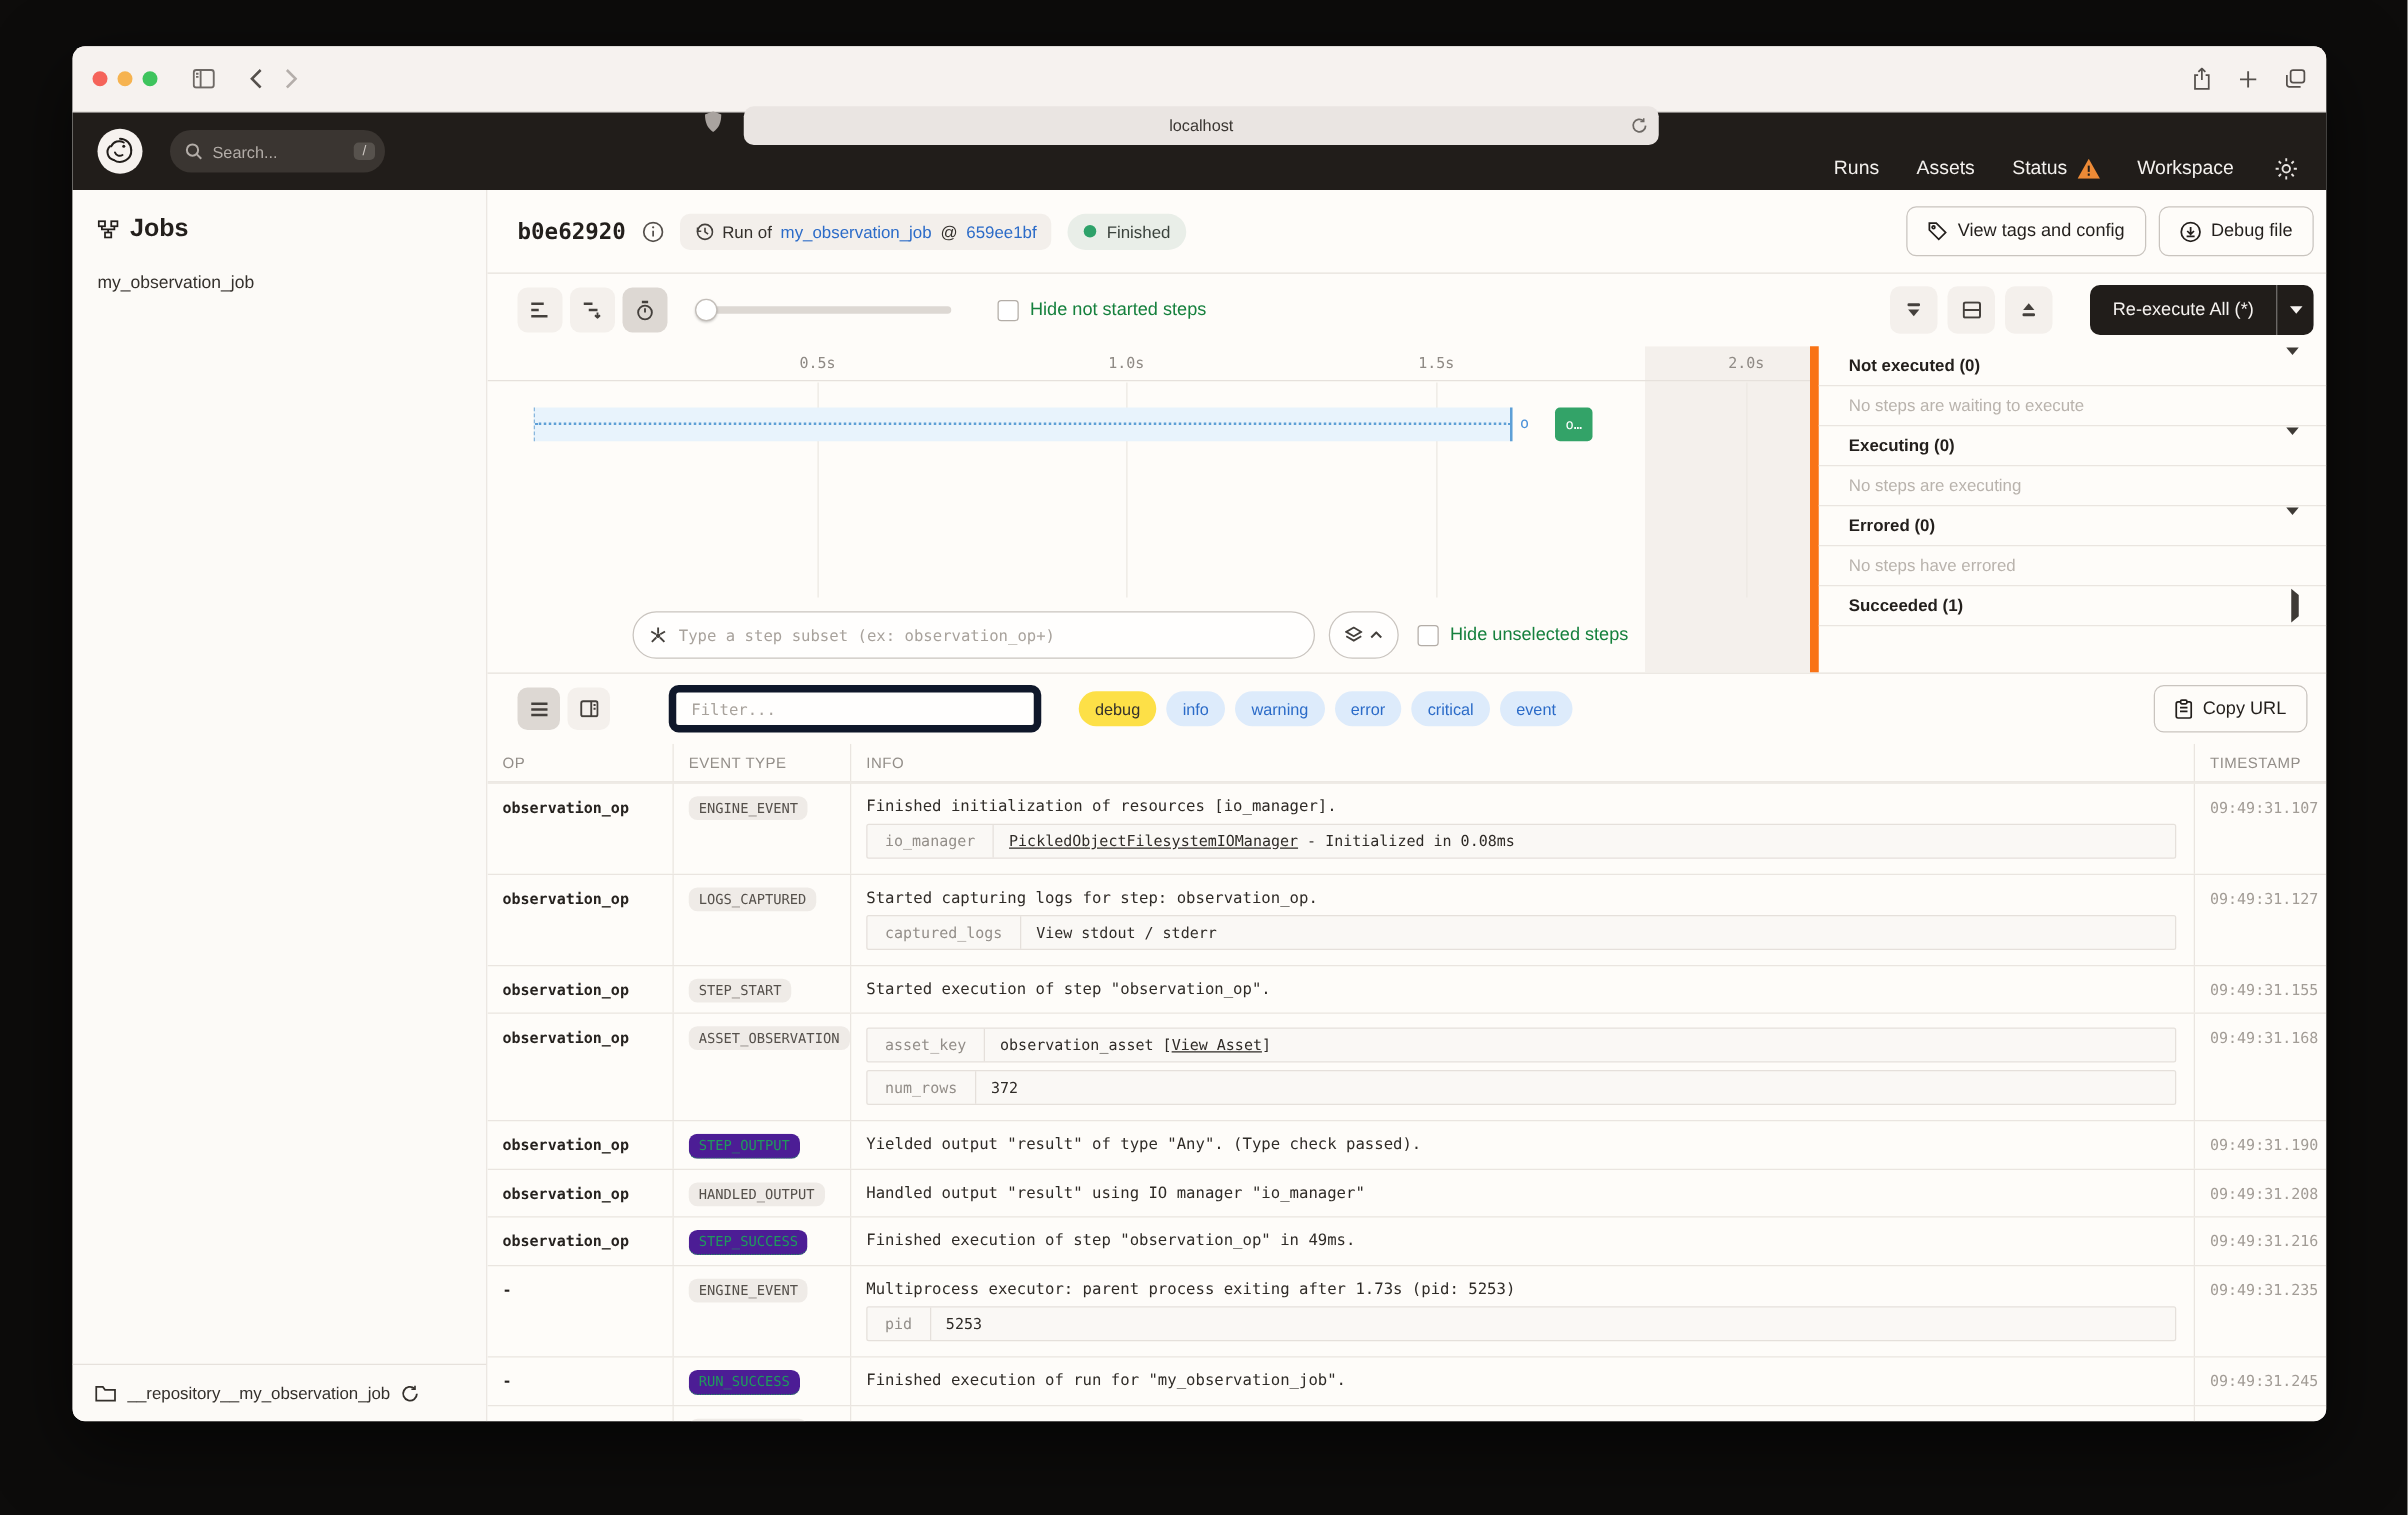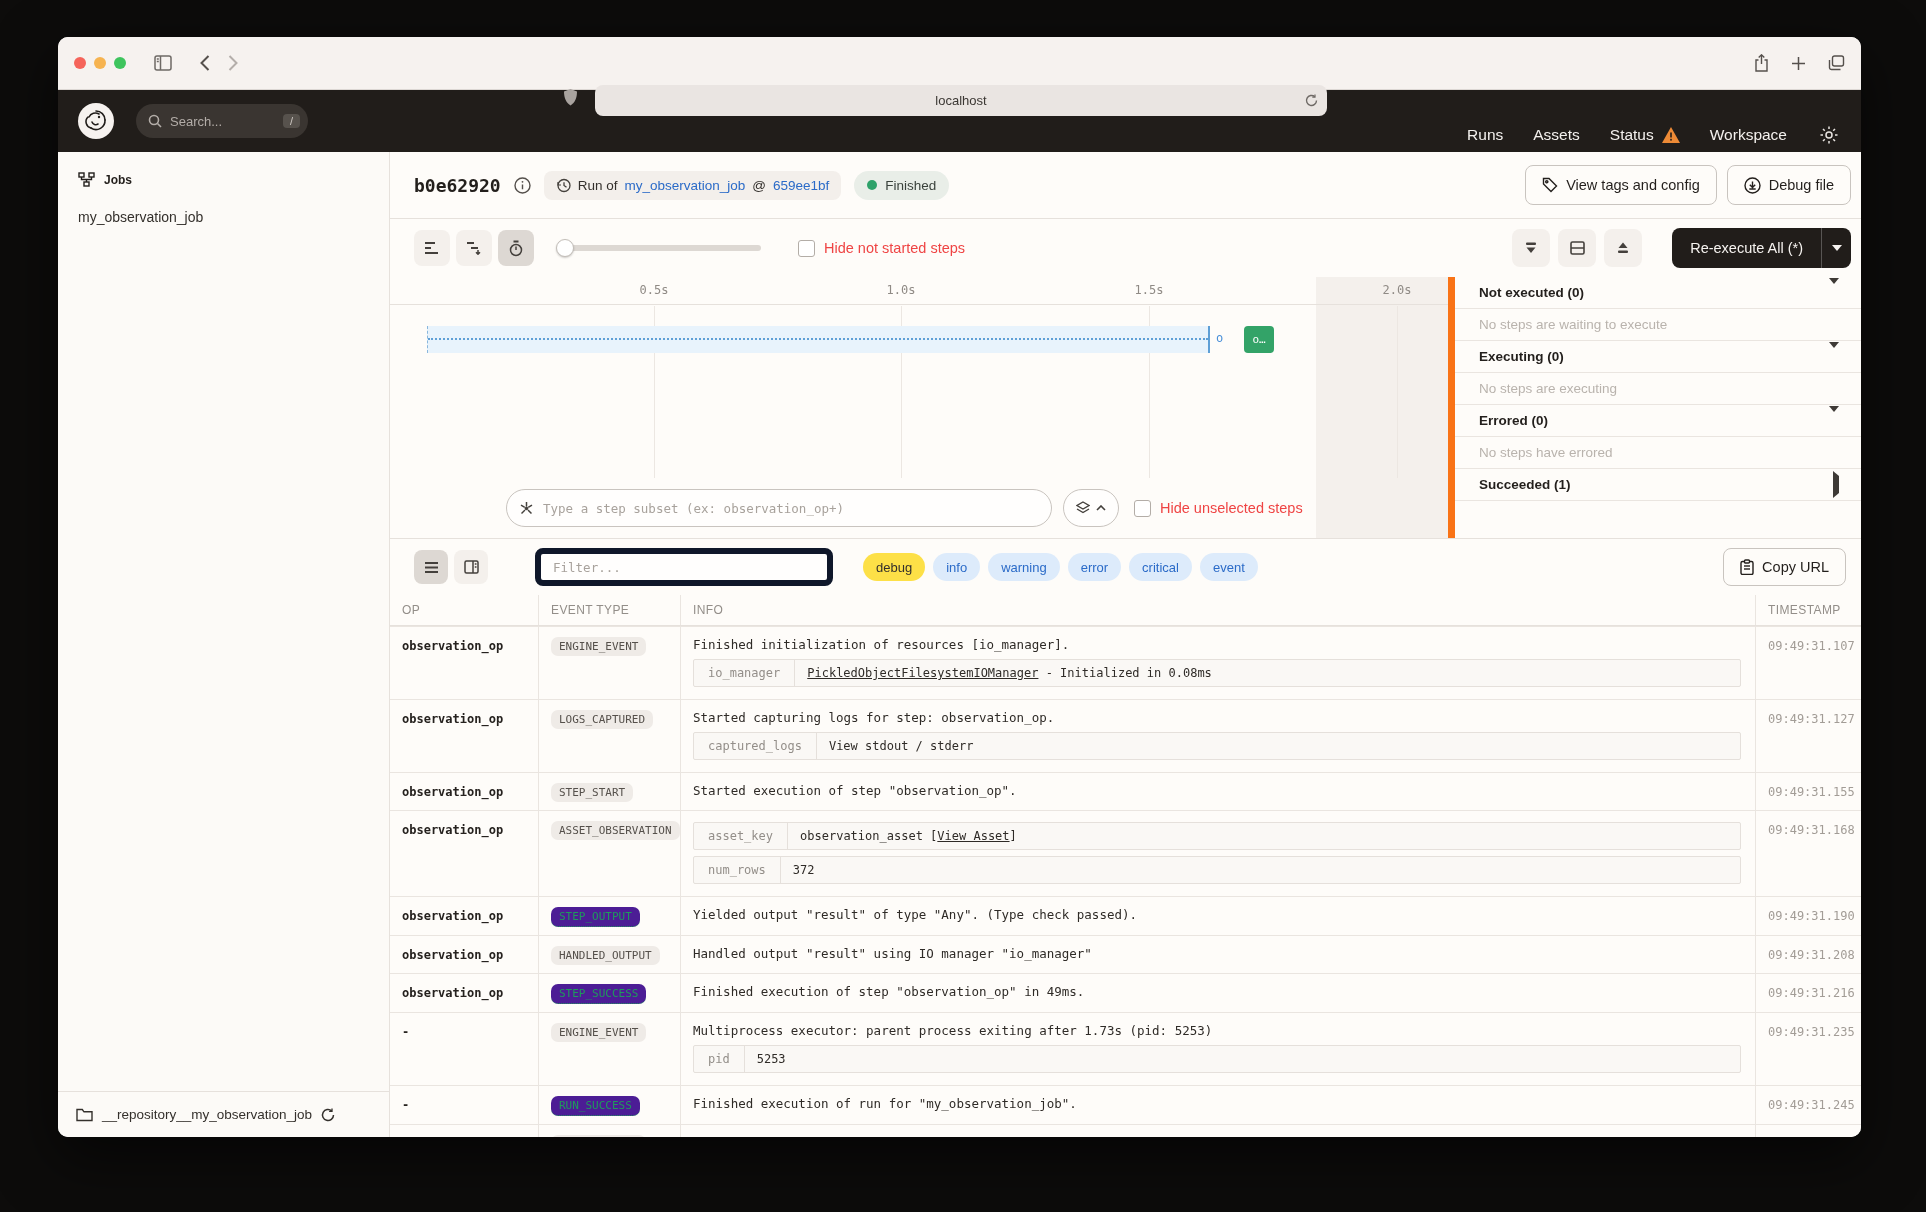--- a/index.html
+++ b/index.html
@@ -41,21 +41,21 @@
     border-radius:4px; padding:1px 7px; }
   .nav { margin-left:auto; display:flex; align-items:center; gap:30px;margin-top:28px; }
   .nav-item { color:#f4f1ee; font-size:15.5px; font-weight:500; display:flex; align-items:center; gap:8px; cursor:pointer; }
   .gear { color:#e8e4e0; margin-left:2px; }
 
   
   .main { flex:1; display:flex; min-height:0; }
   .sidebar { width:332px; border-right:1px solid #e6e1dc; background:#fcfaf7;
     display:flex; flex-direction:column; padding-top:20px; }
   .sb-title { padding:0 20px; display:flex; align-items:center; gap:9px;
-    font-size:12px; font-weight:700; color:#231f1c; }
+    font-size:20px; font-weight:700; color:#231f1c; }
   .sb-item { margin-top:22px; padding:0 20px; font-size:14px; color:#34302c; cursor:pointer; }
   .sb-spacer { flex:1; }
   .sb-footer { border-top:1px solid #e6e1dc; height:46px; display:flex; align-items:center;
     padding:0 18px; gap:9px; font-size:13.5px; color:#34302c; }
 
   .content { flex:1; display:flex; flex-direction:column; min-width:0; background:#fefcf9; }
 
   
   .run-header { height:66px; display:flex; align-items:center; padding:0 10px 0 24px; gap:13px; }
   .run-id { font-size:18px; font-weight:700; color:#231f1c; }
@@ -74,21 +74,21 @@
   
   .toolbar { height:58px; display:flex; align-items:center; padding:0 10px 0 24px; flex:0 0 auto; }
   .icon-btn { width:36px; height:36px; border-radius:8px; background:#f4f0ec; display:flex;
     align-items:center; justify-content:center; color:#44403c; cursor:pointer; }
   .icon-btn.sel { background:#ddd8d3; }
   .tb-group { display:flex; gap:6px; }
   .slider { margin-left:24px; width:203px; height:6px; background:#ddd8d3; border-radius:3px; position:relative; cursor:pointer; }
   .knob { position:absolute; left:-2px; top:-6px; width:18px; height:18px; border-radius:50%;
     background:#fff; border:1px solid #c2bdb8; box-shadow:0 1px 2px rgba(0,0,0,.2); }
   .chk { width:17px; height:17px; border:1.5px solid #b3ada7; border-radius:3px; background:#fff; flex:0 0 auto; cursor:pointer; }
-  .chk-label { font-size:14.5px; color:#ef4444; margin-left:9px; }
+  .chk-label { font-size:14.5px; color:#15803d; margin-left:9px; }
   .tb-right { margin-left:auto; display:flex; align-items:center; gap:8px; }
   .dark-btn { margin-left:22px; display:flex; height:40px; border-radius:8px; overflow:hidden; cursor:pointer; }
   .dark-btn .lbl { background:#211d1a; color:#f6f3f0; font-size:14.5px; display:flex;
     align-items:center; padding:0 18px; }
   .dark-btn .caret { background:#211d1a; width:30px; border-left:1px solid rgba(255,255,255,.25);
     display:flex; align-items:center; justify-content:center; }
   .tri-dn { width:0; height:0; border-left:5px solid transparent; border-right:5px solid transparent;
     border-top:6px solid #f6f3f0; }
 
   

